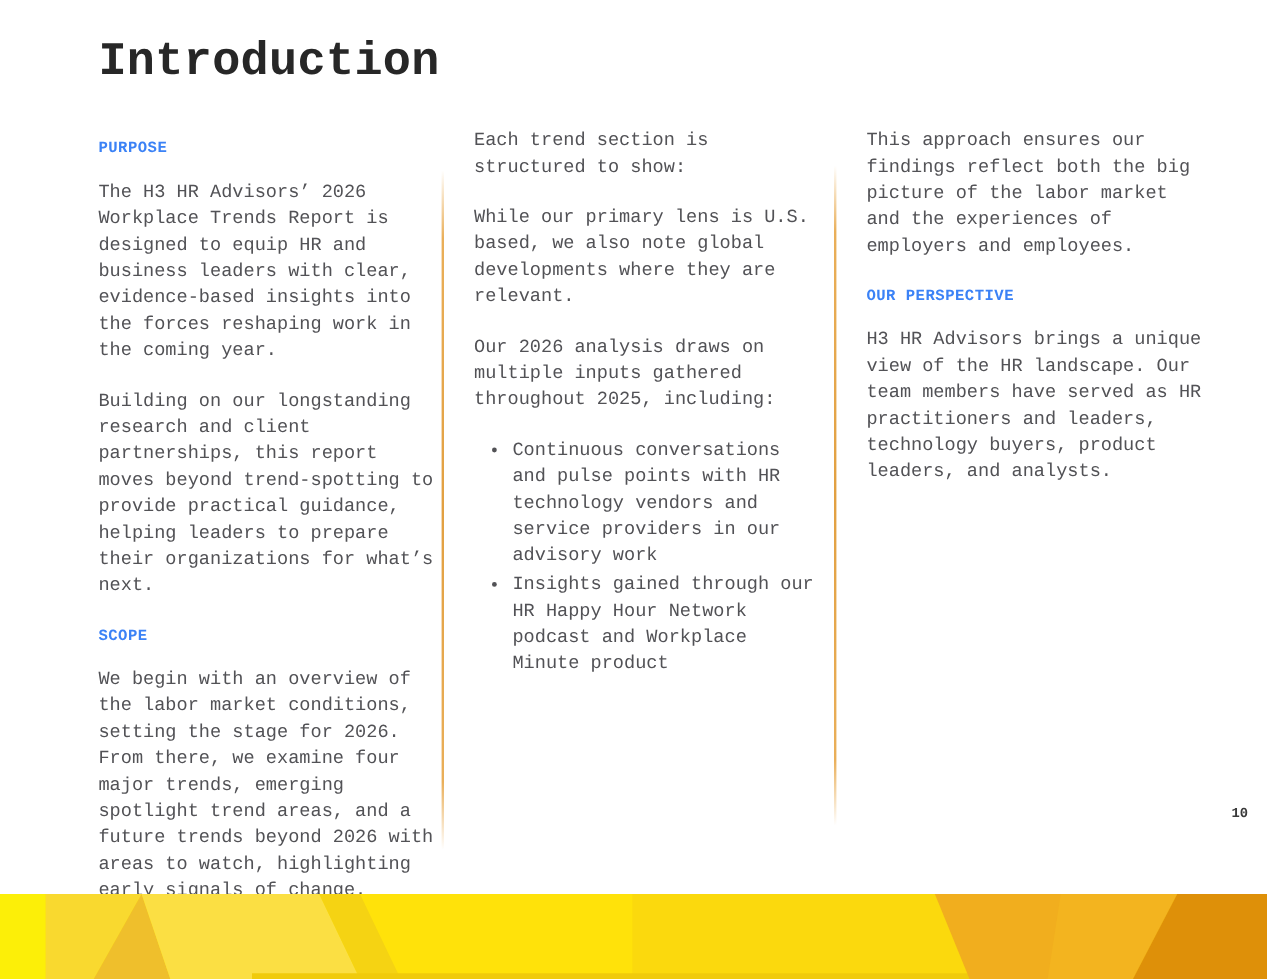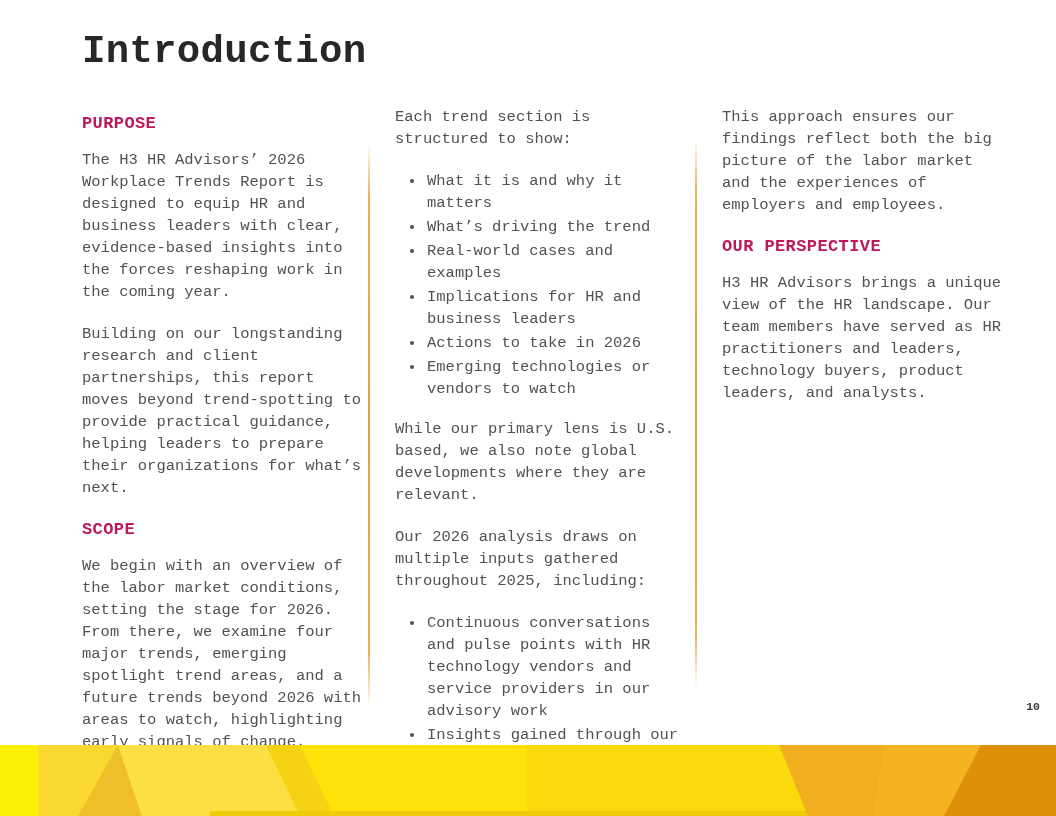--- a/index.html
+++ b/index.html
@@ -26,24 +26,24 @@
     top: 106px;
     font-size: 15.5px;
     line-height: 22px;
     color: #525256;
   }
   .col-1 { left: 82px;  width: 280px; }
   .col-2 { left: 395px; width: 292px; }
   .col-3 { left: 722px; width: 282px; }
   .col h2 {
     margin: 20px 0 14px 0;
-    font-size: 17px;
+    font-size: 13px;
     font-weight: 700;
     letter-spacing: 0.4px;
-    color: #be185d;
+    color: #3b82f6;
   }
   .col h2.first { margin-top: 7px; }
   .col p { margin: 0 0 20px 0; }
   .col ul {
     margin: 0 0 18px 0;
     padding-left: 30px;
     list-style: disc;
   }
   .col ul li { margin: 0 0 2px 0; padding-left: 2px; }
   .divider {
@@ -54,21 +54,21 @@
       rgba(232,164,62,0) 0%,
       rgba(230,161,60,0.85) 10%,
       #E2A041 50%,
       rgba(230,161,60,0.85) 90%,
       rgba(232,164,62,0) 100%);
   }
   .divider-1 { left: 368px; top: 142px; height: 566px; }
   .divider-2 { left: 695px; top: 138px; height: 550px; }
   .page-number {
     position: absolute;
-    top: 700px;
+    top: 672px;
     right: 16px;
     font-size: 11.5px;
     font-weight: 600;
     color: #3a3a3a;
   }
   .band {
     position: absolute;
     left: 0;
     bottom: 0;
     width: 1056px;
@@ -88,28 +88,20 @@
     <p>The H3 HR Advisors’ 2026 Workplace Trends Report is designed to equip HR and business leaders with clear, evidence-based insights into the forces reshaping work in the coming year.</p>
     <p>Building on our longstanding research and client partnerships, this report moves beyond trend-spotting to provide practical guidance, helping leaders to prepare their organizations for what’s next.</p>
     <h2>SCOPE</h2>
     <p>We begin with an overview of the labor market conditions, setting the stage for 2026. From there, we examine four major trends, emerging spotlight trend areas, and a future trends beyond 2026 with areas to watch, highlighting early signals of change.</p>
   </div>
 
   <div class="divider divider-1"></div>
 
   <div class="col col-2">
     <p>Each trend section is structured to show:</p>
-    <ul>
-      <li>What it is and why it matters</li>
-      <li>What’s driving the trend</li>
-      <li>Real-world cases and examples</li>
-      <li>Implications for HR and business leaders</li>
-      <li>Actions to take in 2026</li>
-      <li>Emerging technologies or vendors to watch</li>
-    </ul>
     <p>While our primary lens is U.S. based, we also note global developments where they are relevant.</p>
     <p>Our 2026 analysis draws on multiple inputs gathered throughout 2025, including:</p>
     <ul>
       <li>Continuous conversations and pulse points with HR technology vendors and service providers in our advisory work</li>
       <li>Insights gained through our HR Happy Hour Network podcast and Workplace Minute product</li>
     </ul>
   </div>
 
   <div class="divider divider-2"></div>
 

